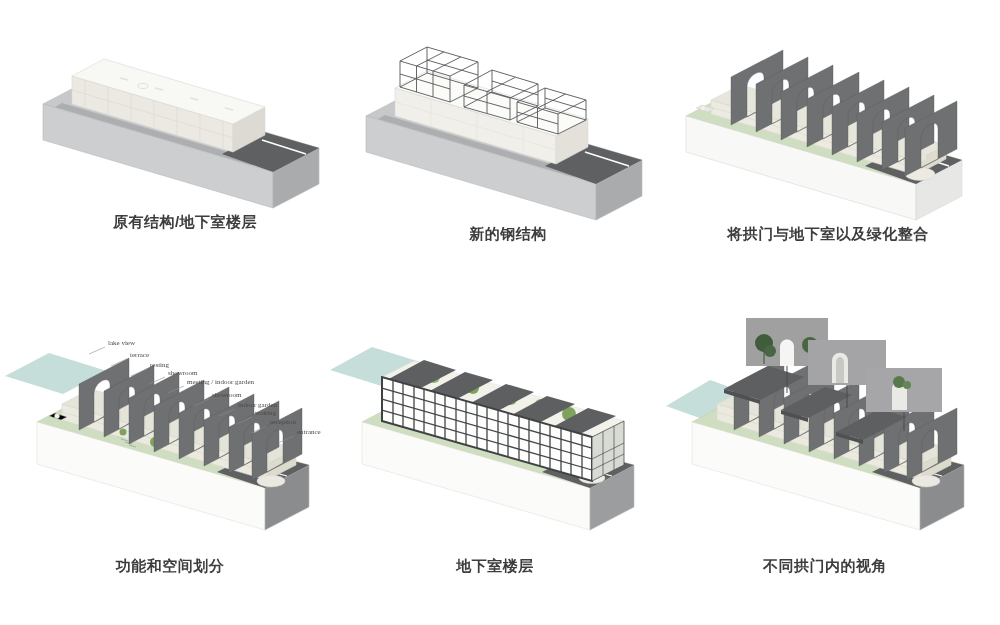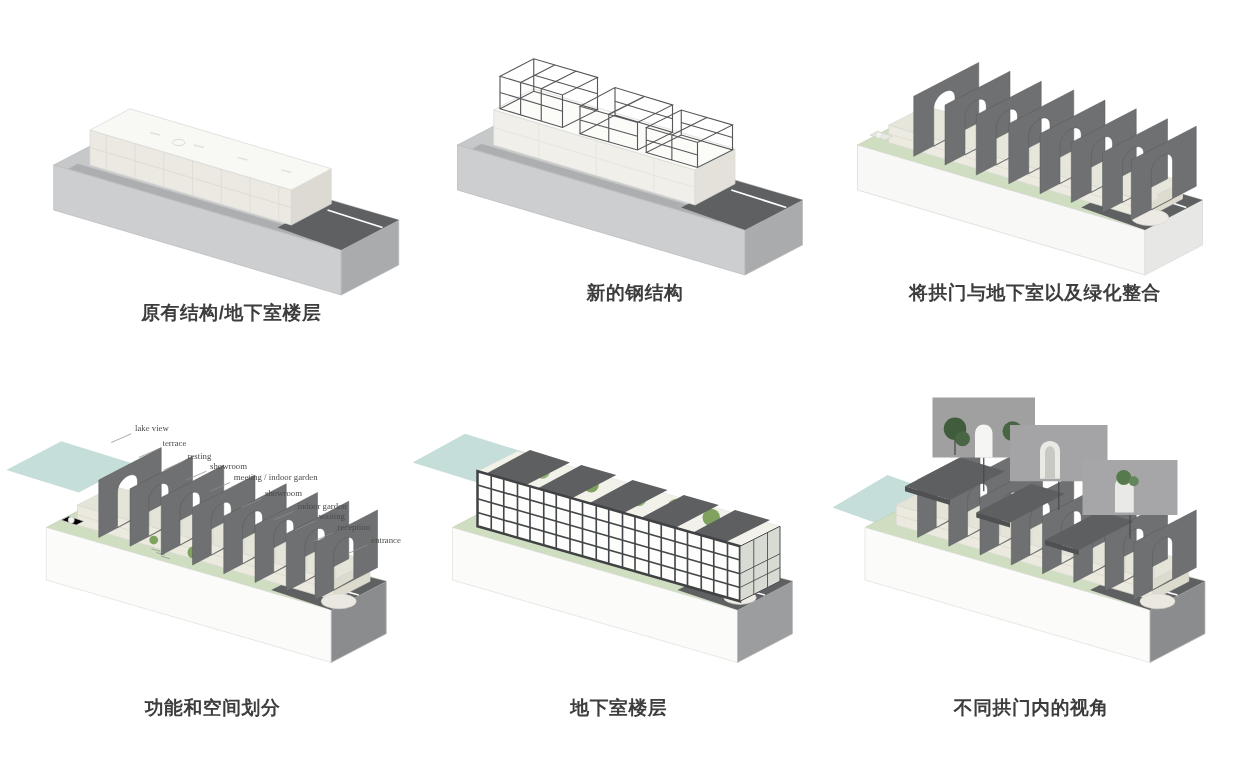--- a/index.html
+++ b/index.html
@@ -17,21 +17,21 @@
   .edge-light{stroke:#d9d9d7;stroke-width:.6;}
   .steel{stroke:#54565a;stroke-width:.9;fill:none;}
   .grid{stroke:#43464a;stroke-width:1.3;fill:none;}
   .leader{stroke:#8f8f8f;stroke-width:.6;}
   .fn-label{font-size:7px;fill:#4a4a4a;}
   .inset-line{stroke:#4a4a4a;stroke-width:1;}
 </style>
 </head>
 <body>
 
-<div class="cell" style="left:25px;top:44px;width:320px;">
+<div class="cell" style="left:25px;top:16px;width:320px;">
   <svg width="320" height="195" viewBox="0 0 320 195">
     <g>
       <polygon points="18,88 248,156 294,132 64,64" class="edge" fill="#c6c8ca"></polygon>
       <polygon points="18,88 248,156 248,192 18,124" fill="#ccced0" class="edge"></polygon>
       <polygon points="248,156 294,132 294,168 248,192" fill="#a9abad" class="edge"></polygon>
       <polygon points="30,91 226,149 233,145 37,87" fill="#a3a5a7" opacity=".75"></polygon>
       <polygon points="197,138 239,116 294,132 248,156" fill="#5e6062"></polygon>
       <line x1="237" y1="124" x2="281" y2="138" stroke="#ffffff" stroke-width="1.4"></line>
     </g>
     <g>

